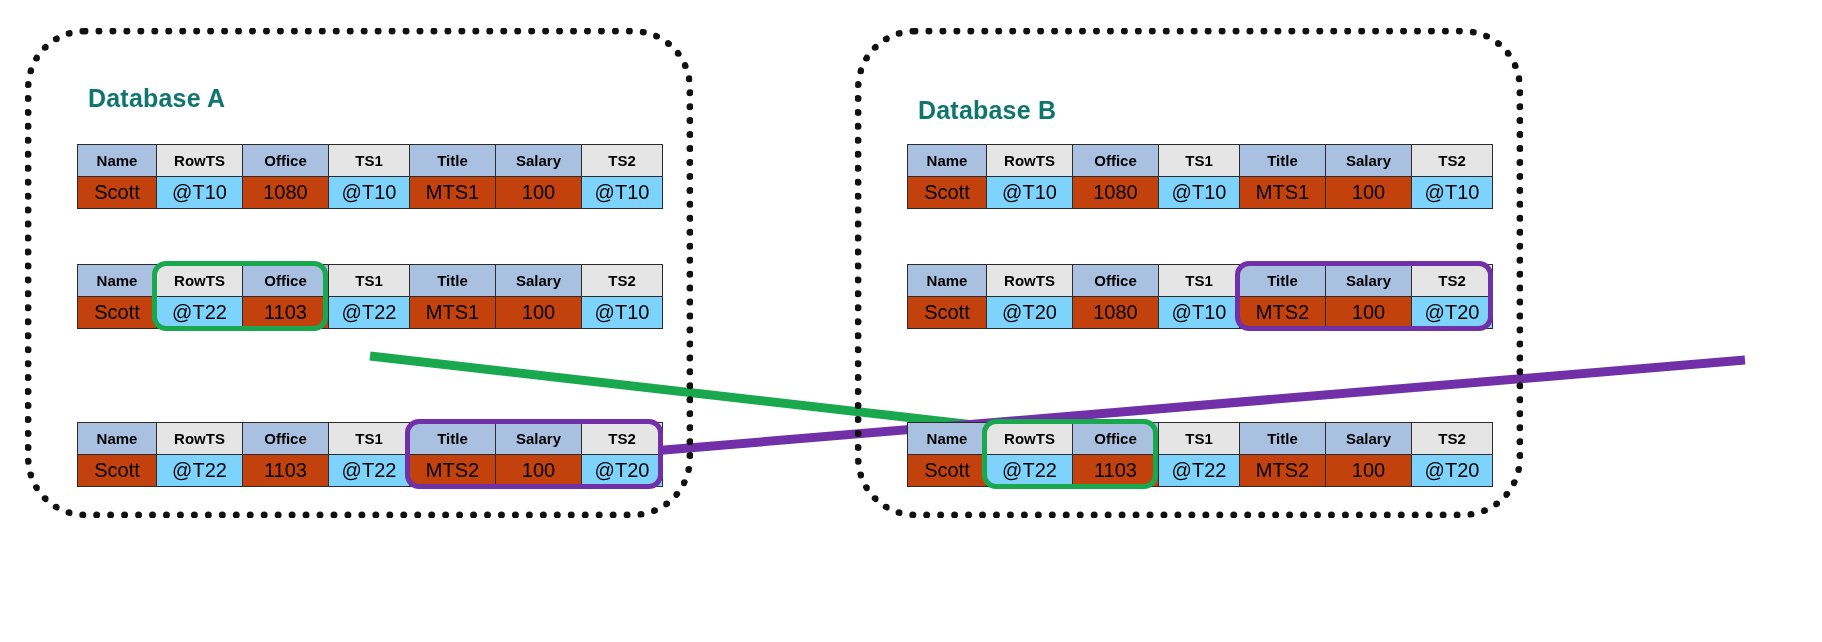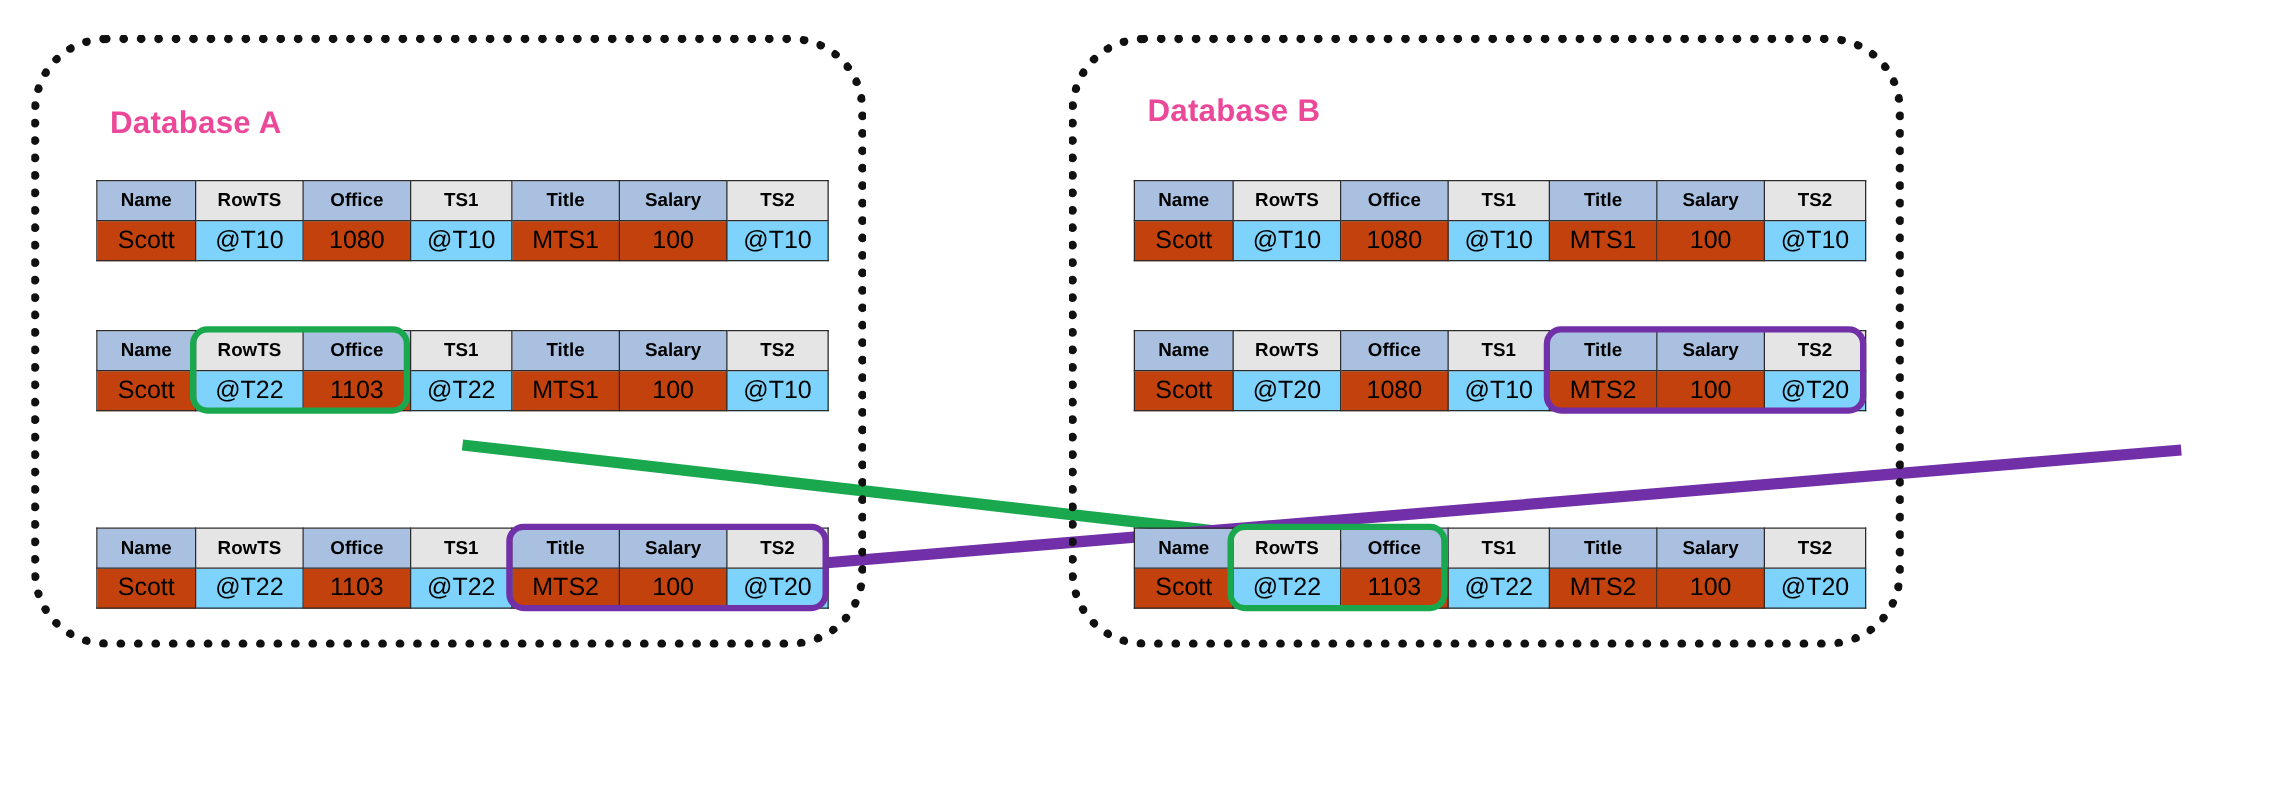--- a/index.html
+++ b/index.html
@@ -14,21 +14,21 @@
     position:absolute;
     border:7px dotted #111111;
     border-radius:60px;
     box-sizing:border-box;
   }
   #db-a{left:25px;top:28px;width:668px;height:490px;}
   #db-b{left:855px;top:28px;width:668px;height:490px;}
 
   .db-title{
     position:absolute;
-    font-size:25px;font-weight:bold;color:#ec4899;
+    font-size:25px;font-weight:bold;color:#0f766e;
     letter-spacing:.2px;white-space:nowrap;text-align:center;
   }
 
   table.rec{
     position:absolute;
     border-collapse:collapse;
     table-layout:fixed;
   }
   table.rec td{
     border:1.4px solid #2b2b2b;
@@ -153,21 +153,21 @@
       <td class="d-orange red">@T22</td>
       <td class="d-blue">MTS2</td>
       <td class="d-blue">100</td>
       <td class="d-orange">@T20</td>
     </tr>
   </tbody>
     </table>
   <div class="hl hl-purple" style="left:405px;top:419px;width:258px;height:70px;"></div>
 
   <div class="db-box" id="db-b"></div>
-  <div class="db-title" style="left:918px;top:75px;">Database B</div>
+  <div class="db-title" style="left:918px;top:96px;">Database B</div>
 
   <table class="rec" id="tbl-b1" style="left:907px;top:144px;">
     <tbody>
         <tr class="hdr">
       <td class="c-blue w-name">Name</td>
       <td class="c-orange w-rowts">RowTS</td>
       <td class="c-blue w-office">Office</td>
       <td class="c-orange w-ts1">TS1</td>
       <td class="c-blue w-title">Title</td>
       <td class="c-blue w-salary">Salary</td>

